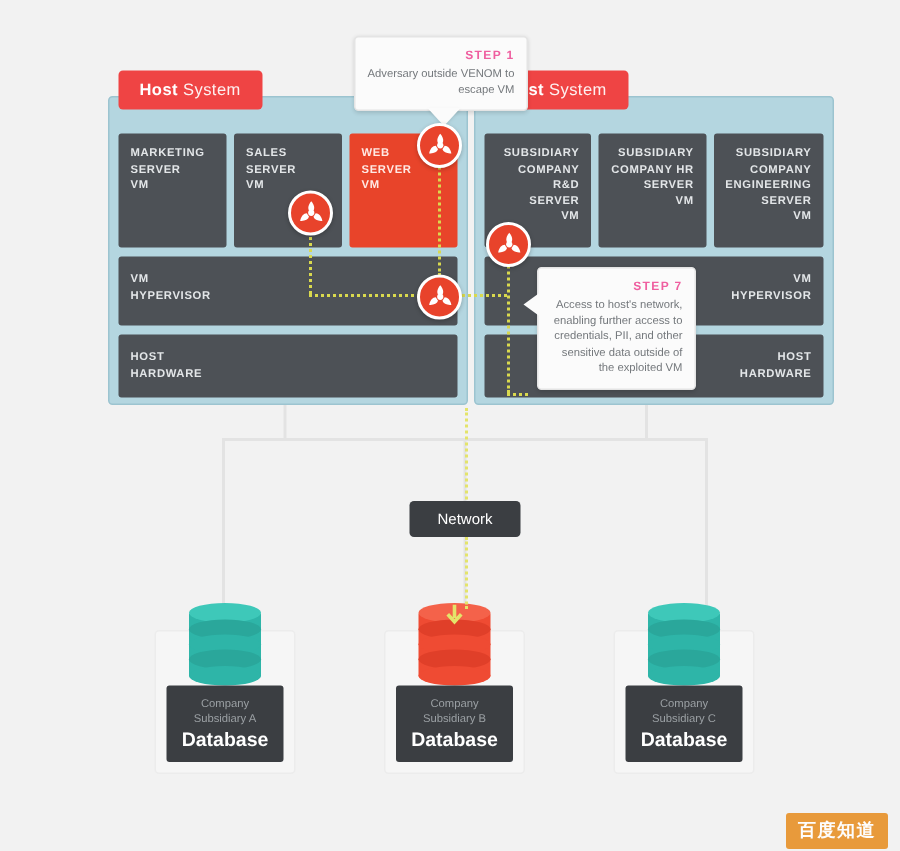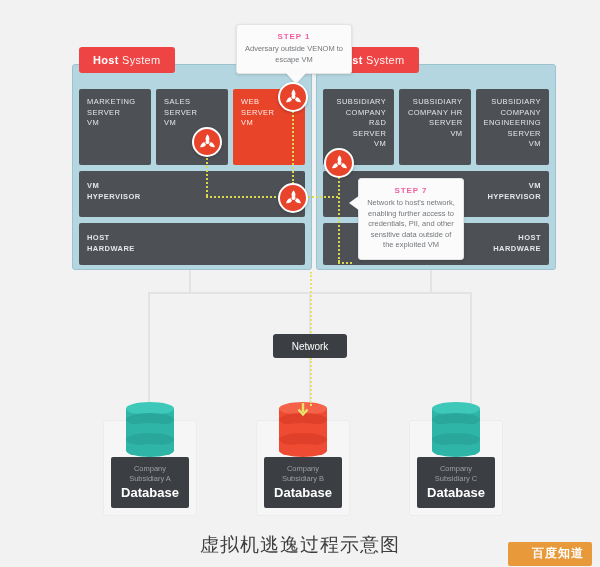--- a/index.html
+++ b/index.html
@@ -41,21 +41,21 @@
     position: absolute; left: 6px; right: 6px; top: 24px; height: 76px;
     display: flex; gap: 5px;
   }
   .vm {
     flex: 1;
     background: #4d5156;
     border-radius: 2px;
     padding: 8px 8px 0 8px;
     color: #e3e6e8;
     font-size: 7.5px;
-    font-weight: normal;
+    font-weight: bold;
     letter-spacing: .45px;
     line-height: 10.5px;
     position: relative;
   }
   .vm.compromised { background: #e8442a; color: #ffe9e4; }
   #host-right .vm { text-align: right; }
 
   .band {
     position: absolute; left: 6px; right: 6px;
     background: #4d5156;
@@ -69,21 +69,21 @@
   .band.hw    { top: 158px; height: 42px; }
   #host-right .band { text-align: right; }
 
   
   .callout {
     position: absolute;
     background: #fbfbfb;
     border: 1px solid #e4e4e4;
     border-radius: 3px;
     box-shadow: 0 1px 3px rgba(0,0,0,.14);
-    text-align: center;
+    text-align: right;
     padding: 7px 8px 8px 8px;
     z-index: 30;
   }
   .callout .step {
     color: #ef5fa0;
     font-size: 8px; font-weight: bold;
     letter-spacing: .9px;
     margin-bottom: 3px;
   }
   .callout .body {
@@ -237,21 +237,21 @@
     color: #3f3f3f;
     letter-spacing: 1px;
   }
   #watermark {
     position: absolute;
     right: 8px; top: 542px;
     background: #e8932c;
     color: #ffffff;
     font-size: 12px;
     font-weight: bold;
-    padding: 3px 8px 4px 24px;
+    padding: 3px 8px 4px 8px;
     border-radius: 2px;
     letter-spacing: 1px;
     opacity: .92;
   }
 </style>
 </head>
 <body>
 
 <div id="stage">
 
@@ -343,21 +343,21 @@
   </div>
 
   <div class="callout" id="callout-1">
     <div class="step">STEP 1</div>
     <div class="body">Adversary outside VENOM to escape VM</div>
     <div class="tail"></div>
   </div>
   <div class="callout" id="callout-3">
     <div class="tail"></div>
     <div class="step">STEP 7</div>
-    <div class="body">Network to host's network, enabling further access to credentials, PII, and other sensitive data outside of the exploited VM</div>
+    <div class="body">Access to host's network, enabling further access to credentials, PII, and other sensitive data outside of the exploited VM</div>
   </div>
 
   <div id="network-box">
     <span>Network</span>
   </div>
 
   <div class="db-node" id="db-a">
     <div class="db-shell"></div>
     <div class="cylinder">
       <div class="cyl-body" style="background:#2eb5a8;"></div>
@@ -401,16 +401,15 @@
       <div class="cyl-disk" style="top:21px; background:#2eb5a8;"></div>
       <div class="cyl-disk" style="top:31px; background:#2aa79b;"></div>
       <div class="cyl-disk" style="top:42px; background:#2eb5a8;"></div>
     </div>
     <div class="db-label">
       <div class="l1">Company<br>Subsidiary C</div>
       <div class="l2">Database</div>
     </div>
   </div>
 
-  <div id="caption">虚拟机逃逸过程示意图</div>
   <div id="watermark">百度知道</div>
 
 </div>
 
 </body></html>

